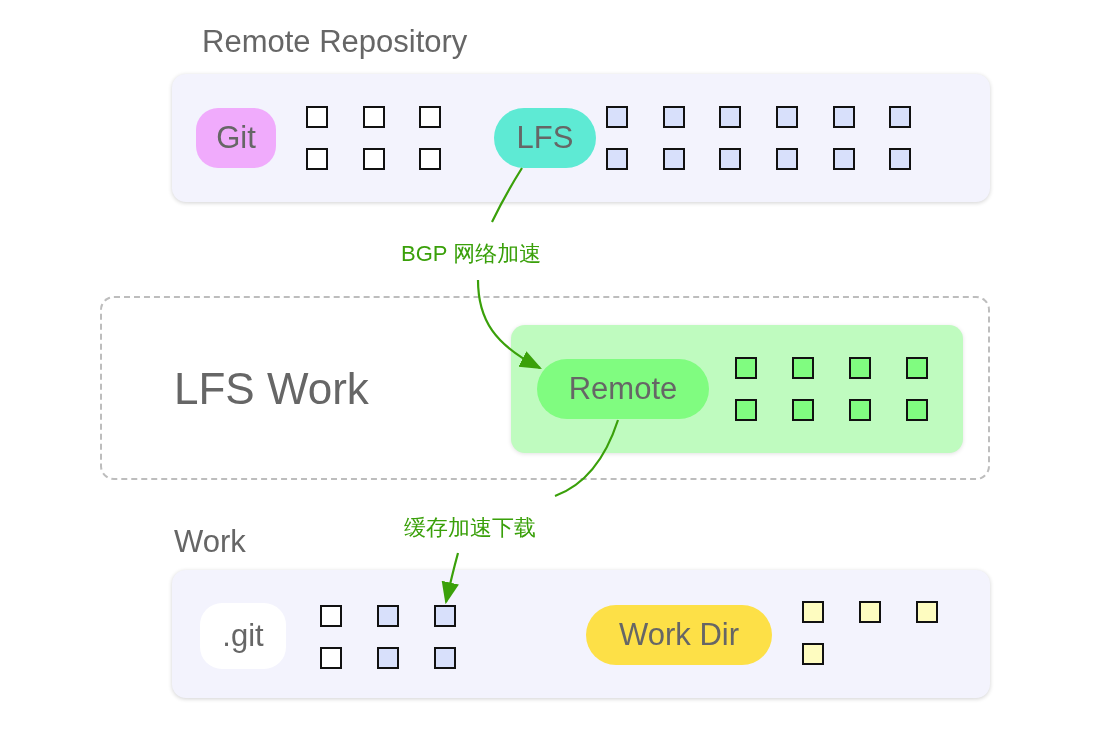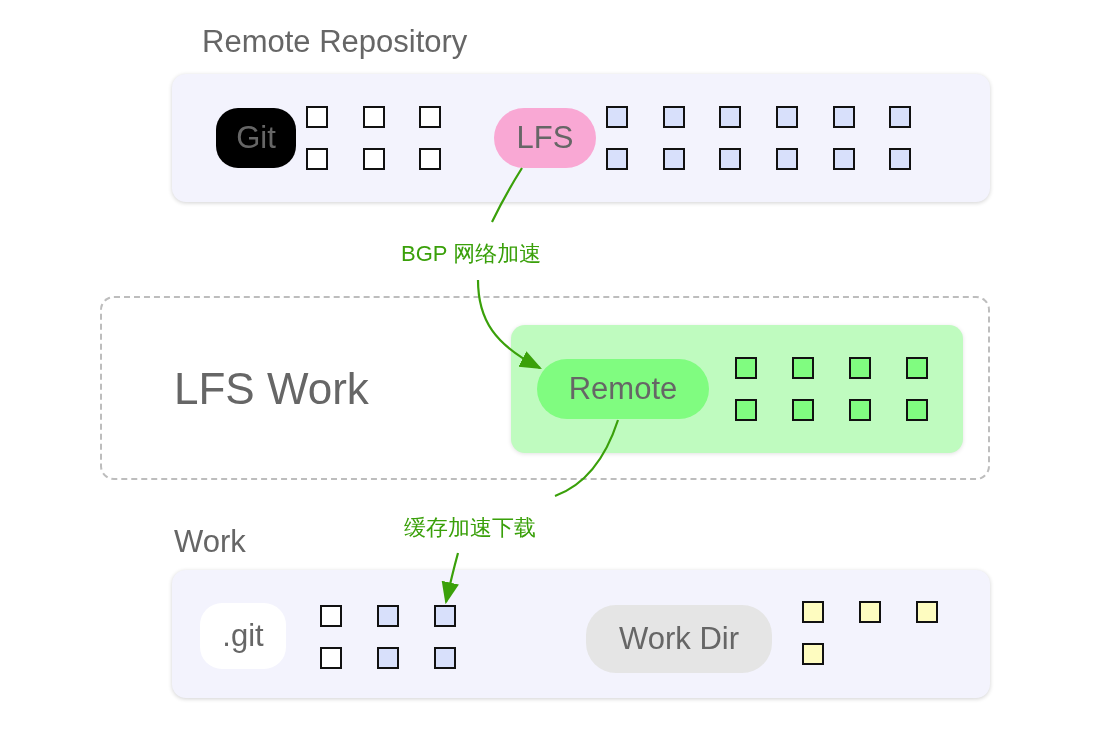--- a/index.html
+++ b/index.html
@@ -22,22 +22,22 @@
     .cache-panel { position: absolute; left: 511px; top: 325px; width: 452px; height: 128px;
                    background: #bffbbf; border-radius: 14px; box-shadow: 0 1px 4px rgba(0,0,0,0.12); }
     .edge-label { position: absolute; font-size: 22px; color: #3aa00a; white-space: nowrap; }
     svg.arrows { position: absolute; left: 0; top: 0; width: 1108px; height: 732px; pointer-events: none; }
   </style>
 </head>
 <body>
 
 <div class="section-title" style="left:174px; top:24px;margin-left:28px;">Remote Repository</div>
 <div class="panel" style="left:172px; top:74px; width:818px; height:128px;">
-  <div class="pill" style="left:44px; top:34px; width:80px; height:60px; background:#000000; border-radius:22px;">Git</div>
-  <div class="pill" style="left:322px; top:34px; width:102px; height:60px; background:#f9a8d4; border-radius:30px;">LFS</div>
+  <div class="pill" style="left:24px; top:34px; width:80px; height:60px; background:#f0abfc; border-radius:22px;">Git</div>
+  <div class="pill" style="left:322px; top:34px; width:102px; height:60px; background:#5eead4; border-radius:30px;">LFS</div>
   <div>
     <div class="sq white" style="left:134px; top:32px;"></div>
     <div class="sq white" style="left:191px; top:32px;"></div>
     <div class="sq white" style="left:247px; top:32px;"></div>
     <div class="sq white" style="left:134px; top:74px;"></div>
     <div class="sq white" style="left:191px; top:74px;"></div>
     <div class="sq white" style="left:247px; top:74px;"></div>
   </div>
   <div>
     <div class="sq blue" style="left:434px; top:32px;"></div>
@@ -75,21 +75,21 @@
 <div class="panel" style="left:172px; top:570px; width:818px; height:128px;">
   <div class="pill" style="left:28px; top:33px; width:86px; height:66px; background:#ffffff; border-radius:22px;">.git</div>
   <div>
     <div class="sq white" style="left:148px; top:35px;"></div>
     <div class="sq blue" style="left:205px; top:35px;"></div>
     <div class="sq blue" style="left:262px; top:35px;"></div>
     <div class="sq white" style="left:148px; top:77px;"></div>
     <div class="sq blue" style="left:205px; top:77px;"></div>
     <div class="sq blue" style="left:262px; top:77px;"></div>
   </div>
-  <div class="pill" style="left:414px; top:35px; width:186px; height:68px; background:#e5e5e5; border-radius:30px;">Work Dir</div>
+  <div class="pill" style="left:414px; top:35px; width:186px; height:60px; background:#fde047; border-radius:30px;">Work Dir</div>
   <div>
     <div class="sq yellow" style="left:630px; top:31px;"></div>
     <div class="sq yellow" style="left:687px; top:31px;"></div>
     <div class="sq yellow" style="left:744px; top:31px;"></div>
     <div class="sq yellow" style="left:630px; top:73px;"></div>
   </div>
 </div>
 
 <div class="edge-label" style="left:401px; top:239px;">BGP 网络加速</div>
 <div class="edge-label" style="left:404px; top:513px;">缓存加速下载</div>

